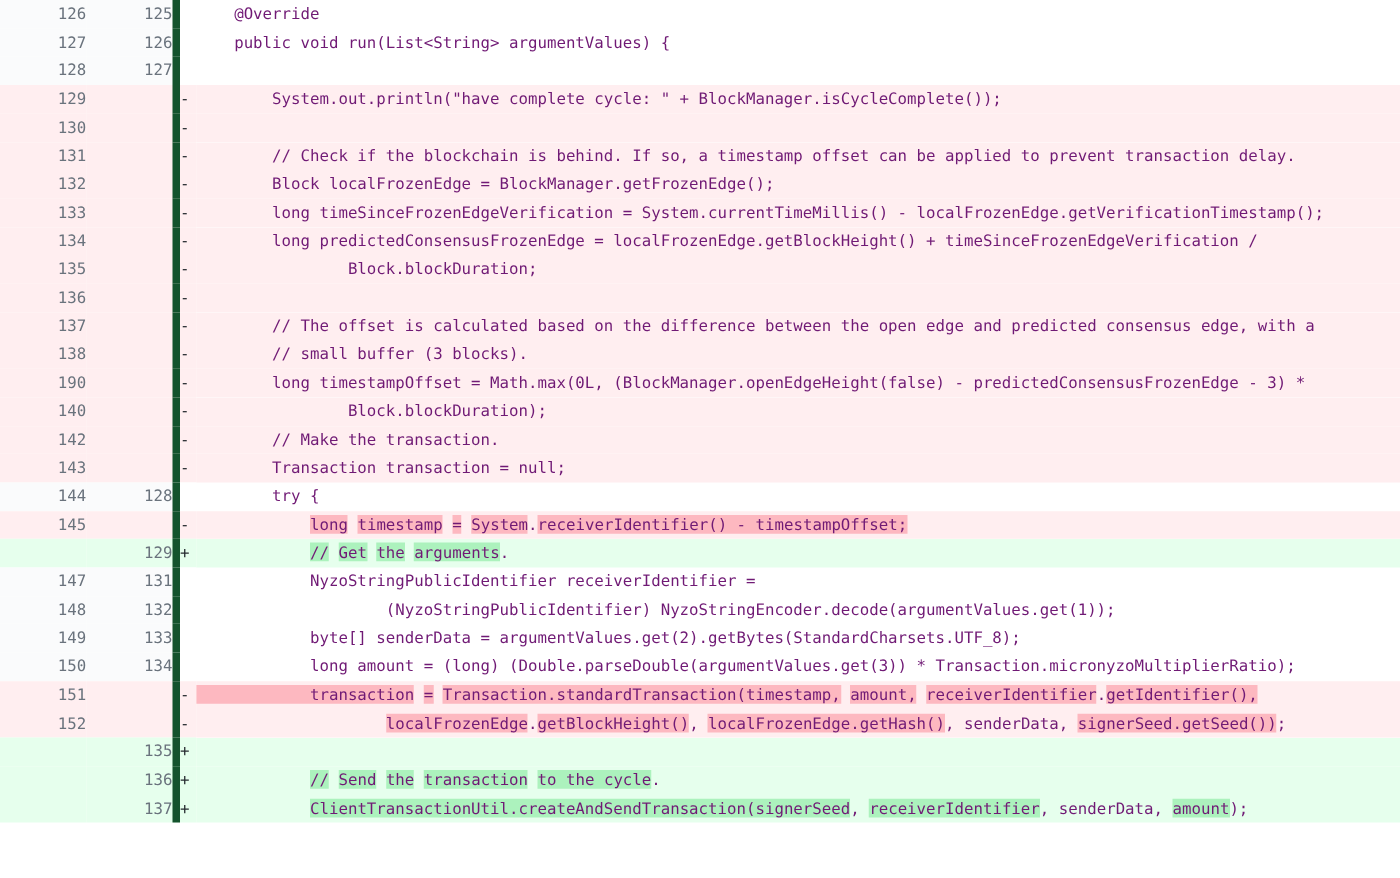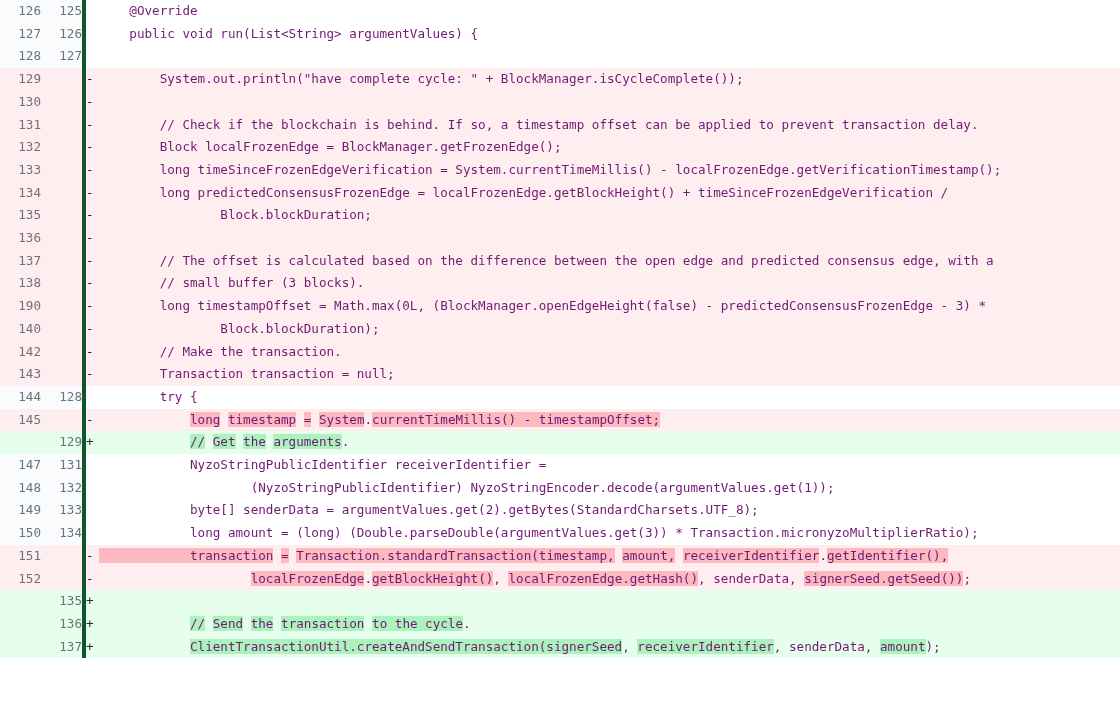--- a/index.html
+++ b/index.html
@@ -26,21 +26,21 @@
   .ln {
     width: 41px;
     text-align: right;
     padding-right: 10px;
     color: #6a737d;
     background: #fafbfc;
     font-size: 12.6px;
     user-select: none;
   }
   .ln.old { width: 41px; }
-  .ln.new { width: 41px; border-right: 4px solid #14532d; }
+  .ln.new { width: 41px; border-right: 6px solid #14532d; }
 
   .marker {
     width: 13px;
     text-align: left;
     padding-left: 5px;
     color: #24292e;
     user-select: none;
   }
   .code {
     color: #701a75;
@@ -48,21 +48,21 @@
     overflow: hidden;
   }
 
   
   tr.ctx .code, tr.ctx .marker { background: #ffffff; }
   tr.del .code, tr.del .marker { background: #ffeef0; }
   tr.add .code, tr.add .marker { background: #e6ffed; }
 
   tr.del .ln { background: #ffeef0; color: #6a737d; }
   tr.add .ln { background: #e6ffed; color: #6a737d; }
-  tr.ctx .ln { background: #fafbfc; }
+  tr.ctx .ln { background: #fafbfc; padding-left: 28px; }
 
   
   .wd { background: #fdb8c0; margin-top: 32px; }
   .wa { background: #acf2bd; }
 
   .hidden-top { height: 8px; }
   .hidden-top td { overflow: hidden; }
 </style>
 </head>
 <body>
@@ -174,21 +174,21 @@
       <tr class="ctx">
         <td class="ln old">144</td>
         <td class="ln new">128</td>
         <td class="marker"></td>
         <td class="code"><span>        try {</span></td>
       </tr>
       <tr class="del">
         <td class="ln old">145</td>
         <td class="ln new"></td>
         <td class="marker">-</td>
-        <td class="code"><span>            </span><span class="wd">long</span><span> </span><span class="wd">timestamp</span><span> </span><span class="wd">=</span><span> </span><span class="wd">System</span><span>.</span><span class="wd">currentTimeMillis() - timestampOffset;</span></td>
+        <td class="code"><span>            </span><span class="wd">long</span><span> </span><span class="wd">timestamp</span><span> </span><span class="wd">=</span><span> </span><span class="wd">System</span><span>.</span><span class="wd">receiverIdentifier() - timestampOffset;</span></td>
       </tr>
       <tr class="add">
         <td class="ln old"></td>
         <td class="ln new">129</td>
         <td class="marker">+</td>
         <td class="code"><span>            </span><span class="wa">//</span><span> </span><span class="wa">Get</span><span> </span><span class="wa">the</span><span> </span><span class="wa">arguments</span><span>.</span></td>
       </tr>
       <tr class="ctx">
         <td class="ln old">147</td>
         <td class="ln new">131</td>

